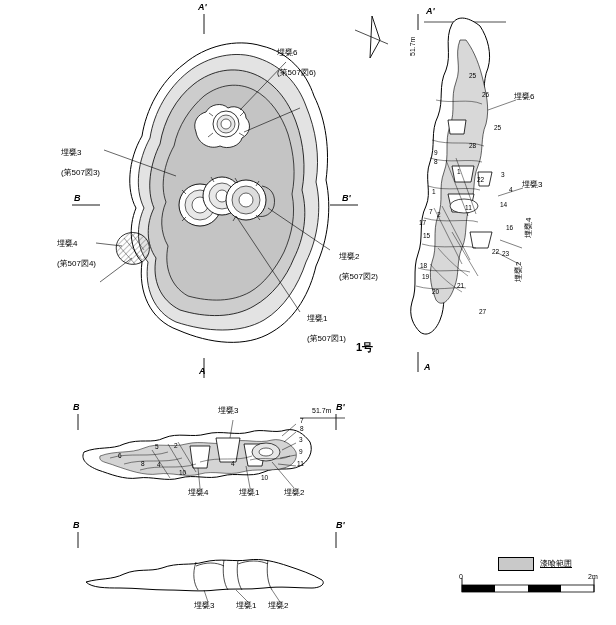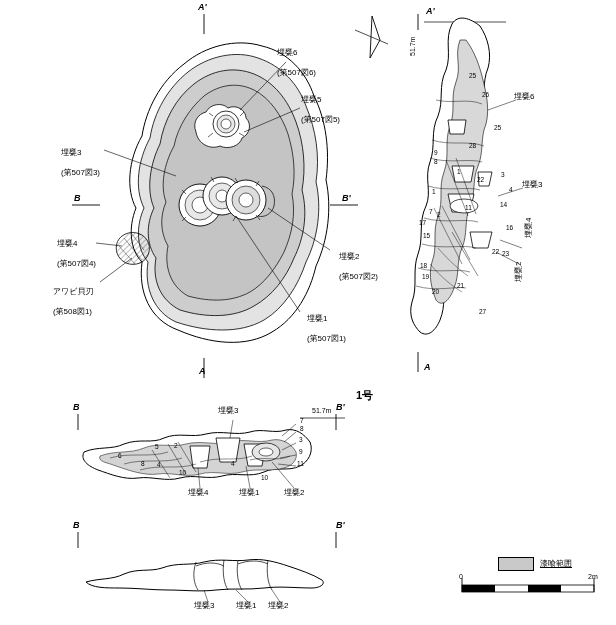--- a/index.html
+++ b/index.html
@@ -16,21 +16,21 @@
   .lbl{
     position:absolute;
     font-size:8px;
     line-height:10px;
     white-space:pre;
     color:#000;
     letter-spacing:0px;
   }
   .lbl.sm{font-size:7px;line-height:9px;}
   .lbl.tiny{font-size:6.5px;line-height:8px;}
-  .lbl.big{font-size:11px;font-weight:bold;margin-top:48px;}
+  .lbl.big{font-size:11px;font-weight:bold;}
   .lbl.axis{font-size:9px;font-weight:bold;font-style:italic;}
   .rot{transform-origin:left top;}
   .legend-box{
     position:absolute;
     width:34px;height:12px;
     background:#c9c9c9;
     border:1px solid #000;
   }
 </style>
 </head>
@@ -255,35 +255,27 @@
 
   <div class="lbl axis" style="left:198px;top:2px;">A'</div>
   <div class="lbl axis" style="left:199px;top:366px;">A</div>
   <div class="lbl axis" style="left:74px;top:193px;">B</div>
   <div class="lbl axis" style="left:342px;top:193px;">B'</div>
 
   <div class="lbl" style="left:268px;top:38px;">
     <span>埋甕6</span><br>
     <span>(第507図6)</span>
   </div>
-  <div class="lbl" style="left:292px;top:85px;">
-    <span>埋甕5</span><br>
-    <span>(第507図5)</span>
-  </div>
   <div class="lbl" style="left:52px;top:138px;">
     <span>埋甕3</span><br>
     <span>(第507図3)</span>
   </div>
   <div class="lbl" style="left:48px;top:229px;">
     <span>埋甕4</span><br>
     <span>(第507図4)</span>
-  </div>
-  <div class="lbl" style="left:44px;top:277px;">
-    <span>アワビ貝刃</span><br>
-    <span>(第508図1)</span>
   </div>
   <div class="lbl" style="left:330px;top:242px;">
     <span>埋甕2</span><br>
     <span>(第507図2)</span>
   </div>
   <div class="lbl" style="left:298px;top:304px;">
     <span>埋甕1</span><br>
     <span>(第507図1)</span>
   </div>
 

